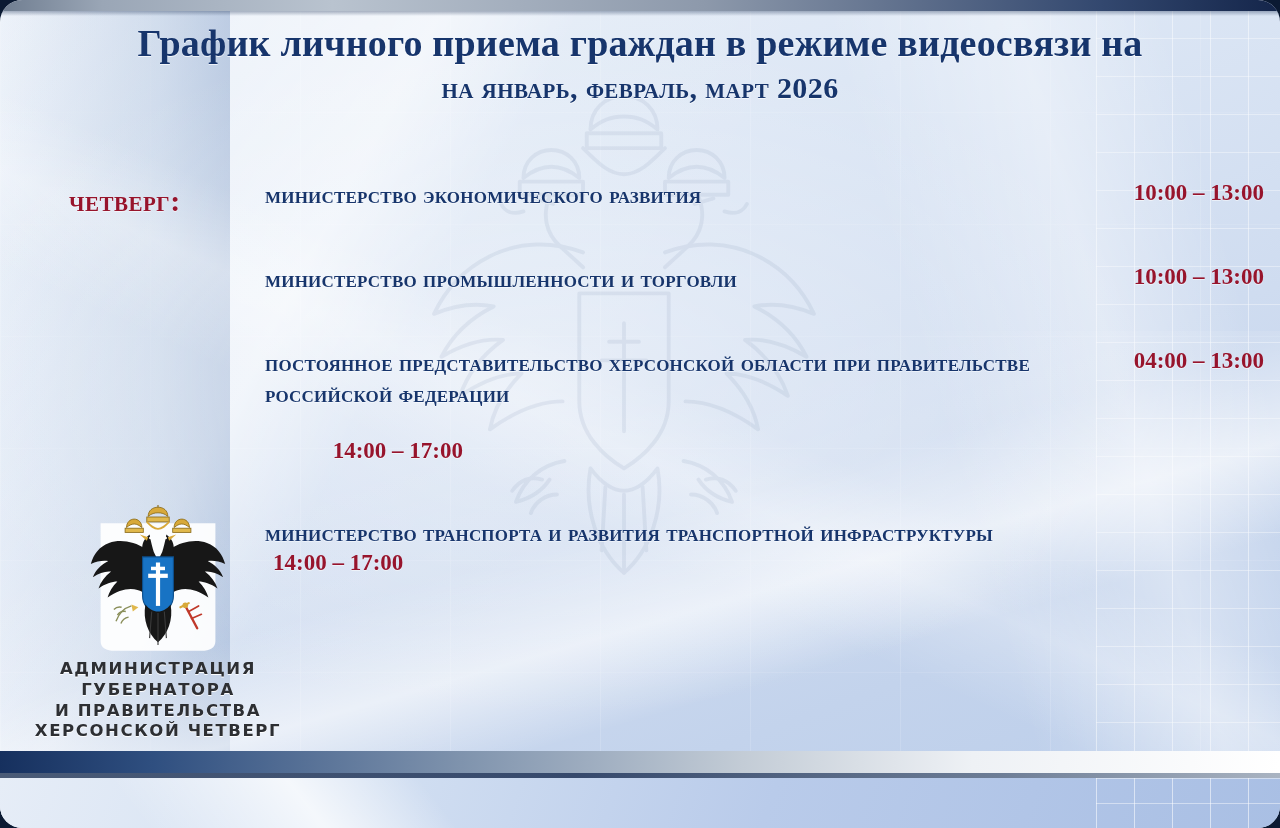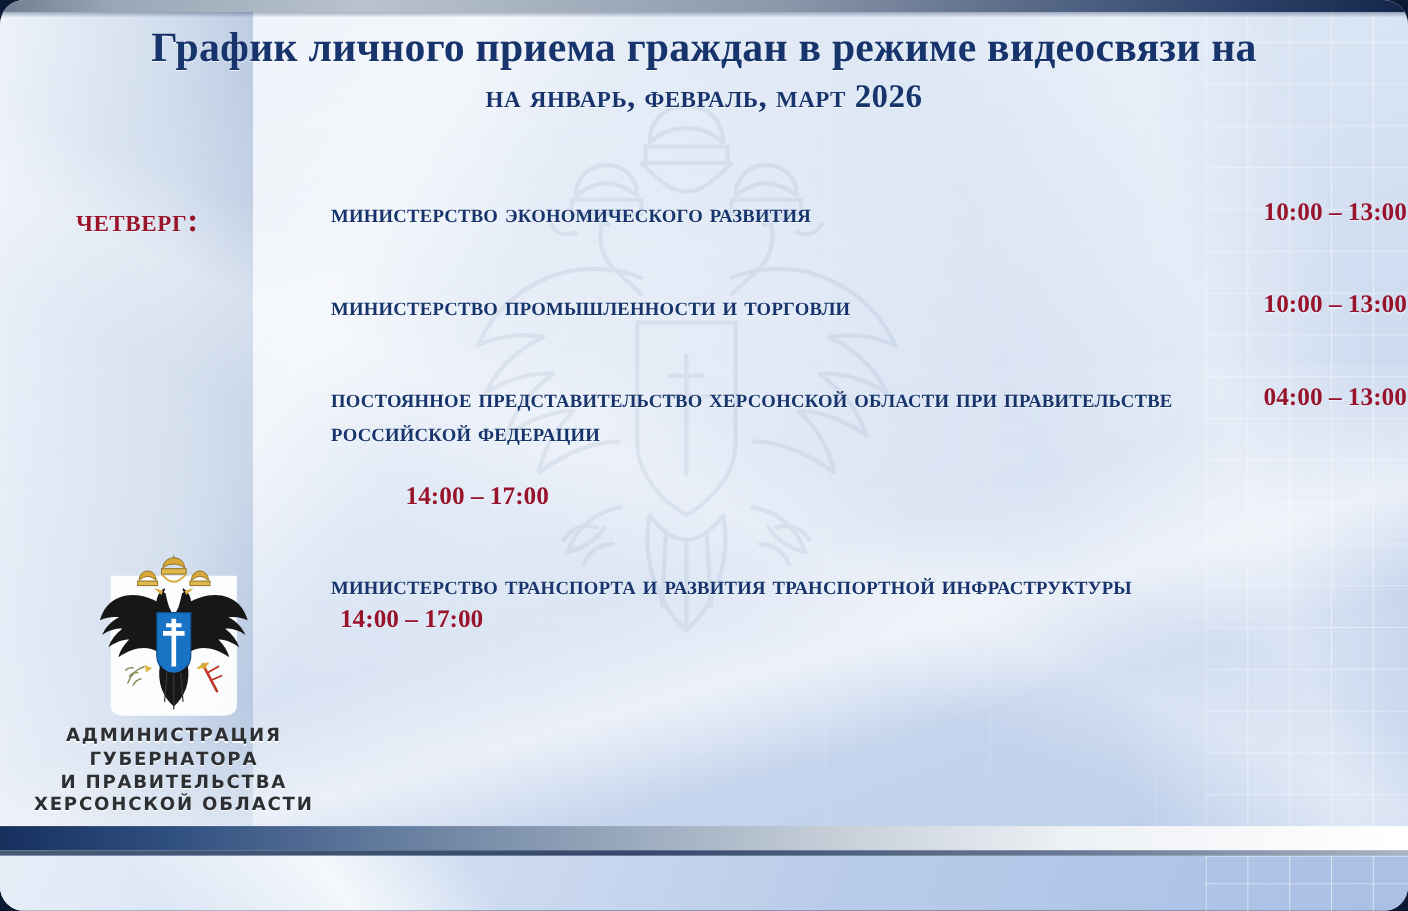--- a/index.html
+++ b/index.html
@@ -148,23 +148,22 @@
     letter-spacing: .5px;
     text-shadow: 0 1px 0 rgba(255,255,255,0.55);
     margin-left: 41px;
   }
   .rows { position: relative; }
   .row {
     position: relative;
     display: flex;
     align-items: flex-start;
     padding-left: 265px;
-    padding-right: 1px;
+    padding-right: 16px;
     min-height: 48px;
-    margin-left: 36px;
   }
   .row-name {
     flex: 1 1 auto;
     max-width: 810px;
     font-size: 24px;
     font-weight: bold;
     color: #17356c;
     font-variant: small-caps;
     text-transform: lowercase;
     line-height: 1.30;
@@ -337,21 +336,21 @@
       <g>
         <path d="M138 140l18 34" stroke="#c0392b" stroke-width="3.4" stroke-linecap="round"></path>
         <path d="M132 144l12-6" stroke="#d8a93a" stroke-width="3" stroke-linecap="round"></path>
         <path d="M144 150l14-8M148 160l14-6" stroke="#c0392b" stroke-width="2.4" stroke-linecap="round"></path>
         <circle cx="139" cy="141" r="4" fill="#d8a93a"></circle>
       </g>
     </svg>
     <div class="logo-caption">АДМИНИСТРАЦИЯ
 ГУБЕРНАТОРА
 И ПРАВИТЕЛЬСТВА
-ХЕРСОНСКОЙ ОБЛАСТИ</div>
+ХЕРСОНСКОЙ ЧЕТВЕРГ</div>
   </div>
 
   <div class="bottom-grad"></div>
   <div class="bottom-line"></div>
   <div class="bottom-strip"></div>
   <div class="bottom-strip-sheen"></div>
   <div class="bottom-strip-grid"></div>
 
 </div>
 

